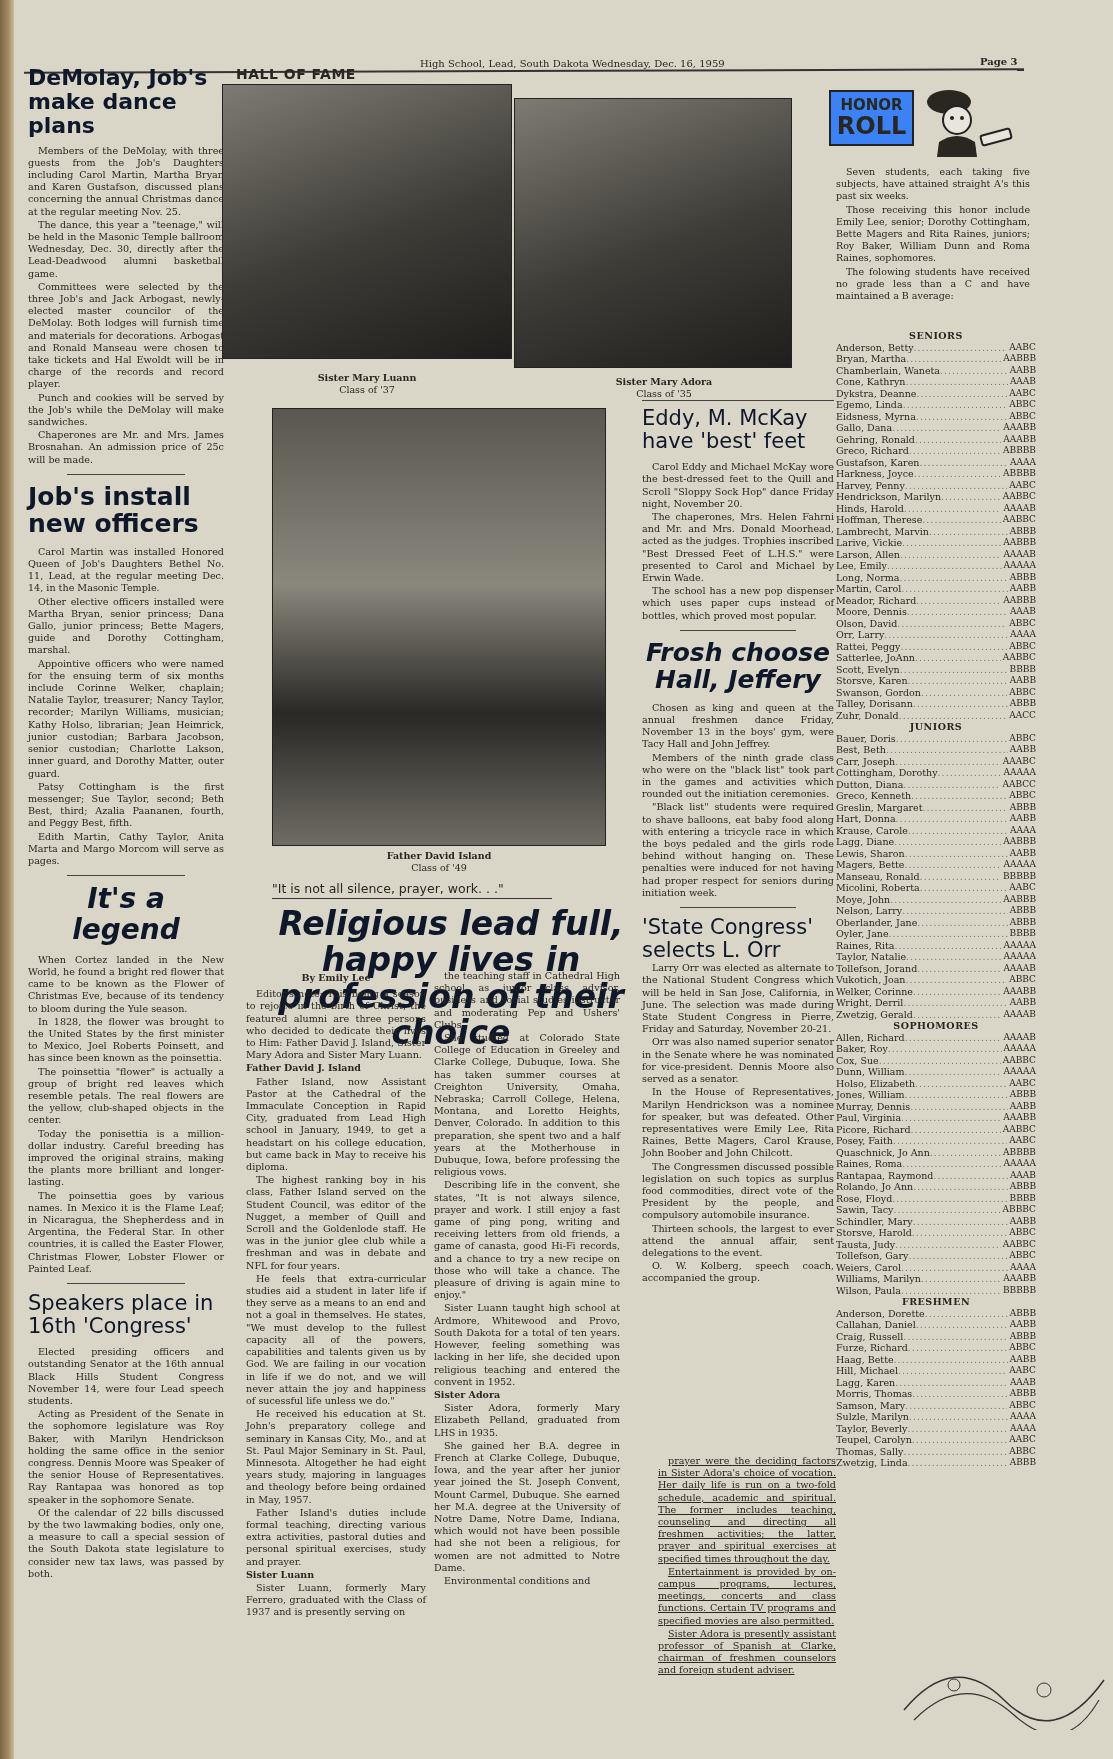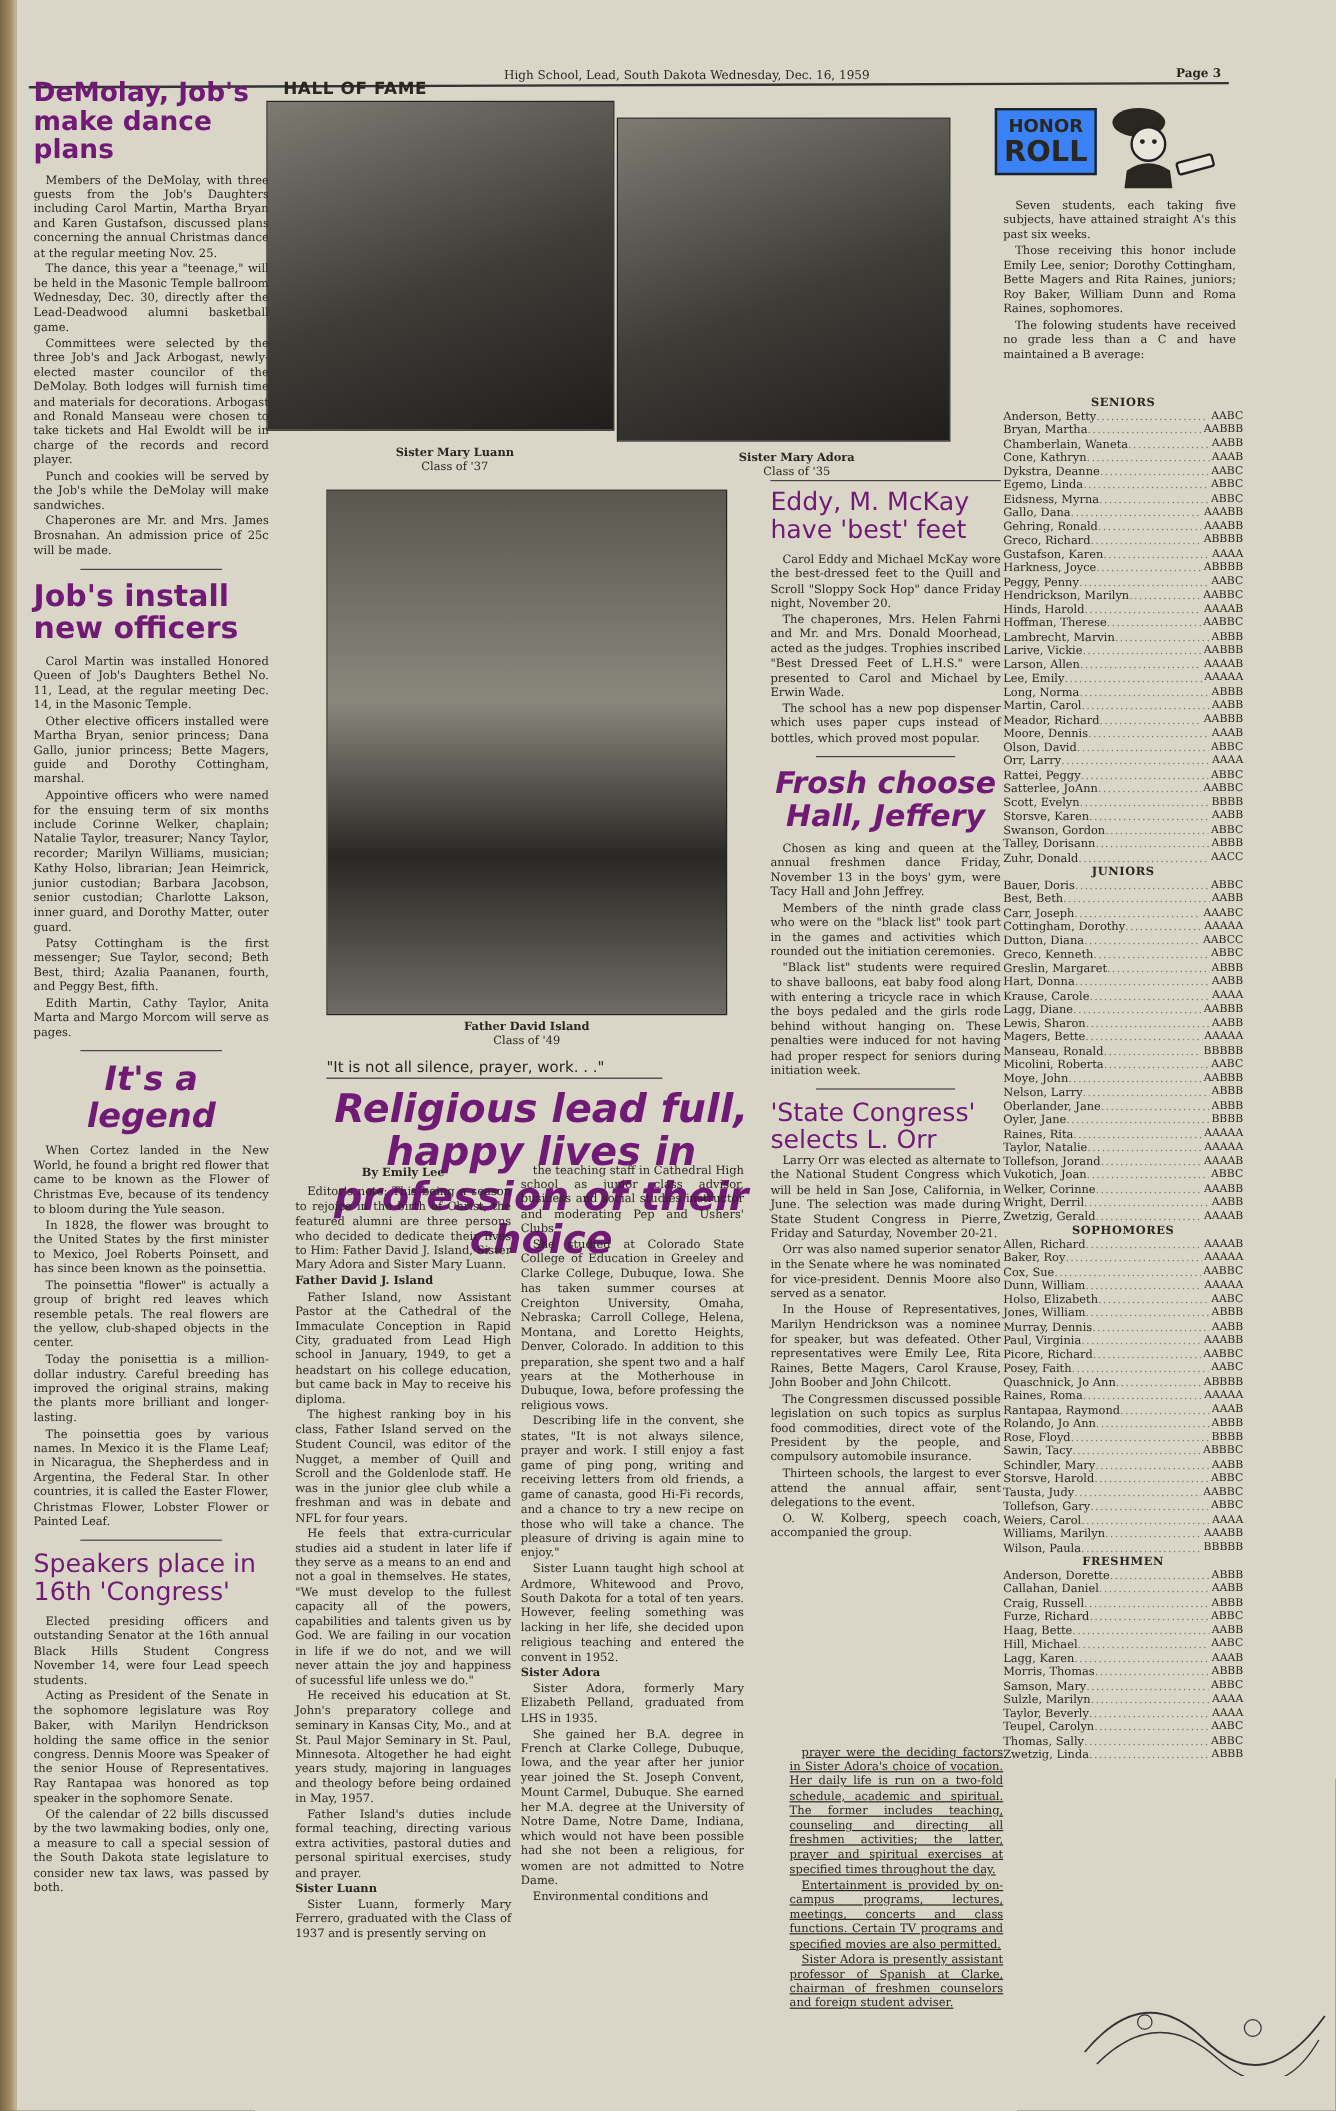--- a/index.html
+++ b/index.html
@@ -24,21 +24,21 @@
   }
   .masthead .line {
     position: absolute; left: 0; top: 14px; width: 1000px; height: 2px; background: #333;
     transform: rotate(-0.2deg);
   }
   .mast-school { position: absolute; left: 396px; top: 2px; }
   .mast-page { position: absolute; left: 956px; top: 0px; font-weight: bold; font-size: 10px; }
 
   .col { position: absolute; font-size: 9.6px; line-height: 12.2px; text-align: justify; }
   .col p { text-indent: 10px; margin-bottom: 1px; }
-  .hl { font-family: "DejaVu Sans", sans-serif; font-weight: bold; color: #701a75; line-height: 1.1; text-align: left; }
+  .hl { font-family: "DejaVu Sans", sans-serif; font-weight: bold; color: #0f172a; line-height: 1.1; text-align: left; }
   .hl-it { font-style: italic; text-align: center; }
   .rule { height: 1px; background: #444; margin: 8px auto; width: 60%; }
   .byline { font-weight: bold; font-size: 9.5px; text-align: center; margin: 4px 0; }
   .subhead { font-weight: bold; font-size: 9.5px; text-indent: 0 !important; }
 
   .photo {
     position: absolute; background: linear-gradient(160deg, #7d7b72, #3e3c37 55%, #1f1e1c);
     border: 1px solid #222;
   }
   .caption { position: absolute; text-align: center; font-size: 9.5px; line-height: 12px; }
@@ -109,21 +109,21 @@
     <div class="hl" style="font-size:21px; font-weight:normal; margin:4px 0 8px;">Speakers place in 16th 'Congress'</div>
     <div id="speakers-body">
         <p>Elected presiding officers and outstanding Senator at the 16th annual Black Hills Student Congress November 14, were four Lead speech students.</p>
         <p>Acting as President of the Senate in the sophomore legislature was Roy Baker, with Marilyn Hendrickson holding the same office in the senior congress. Dennis Moore was Speaker of the senior House of Representatives. Ray Rantapaa was honored as top speaker in the sophomore Senate.</p>
         <p>Of the calendar of 22 bills discussed by the two lawmaking bodies, only one, a measure to call a special session of the South Dakota state legislature to consider new tax laws, was passed by both.</p>
       </div>
   </div>
 
   <div class="hof">HALL OF FAME</div>
   <div class="photo" style="left:208px; top:84px; width:290px; height:275px;"></div>
-  <div class="caption" style="left:220px; top:372px; width:290px;">
+  <div class="caption" style="left:208px; top:372px; width:290px;">
     <div class="name">Sister Mary Luann</div>
     <div>Class of '37</div>
   </div>
   <div class="photo" style="left:500px; top:98px; width:278px; height:270px;"></div>
   <div class="caption" style="left:580px; top:376px; width:140px;">
     <div class="name">Sister Mary Adora</div>
     <div>Class of '35</div>
   </div>
   <div class="photo" style="left:258px; top:408px; width:334px; height:438px; background:linear-gradient(180deg,#5a5750,#8a877d 40%,#2a2825 70%,#6e6c64);"></div>
   <div class="caption" style="left:258px; top:850px; width:334px;">
@@ -269,21 +269,21 @@
         <span class="n">Gustafson, Karen</span>
         <span class="d"></span>
         <span class="g">AAAA</span>
       </div>
       <div class="row">
         <span class="n">Harkness, Joyce</span>
         <span class="d"></span>
         <span class="g">ABBBB</span>
       </div>
       <div class="row">
-        <span class="n">Peggy, Penny</span>
+        <span class="n">Harvey, Penny</span>
         <span class="d"></span>
         <span class="g">AABC</span>
       </div>
       <div class="row">
         <span class="n">Hendrickson, Marilyn</span>
         <span class="d"></span>
         <span class="g">AABBC</span>
       </div>
       <div class="row">
         <span class="n">Hinds, Harold</span>

